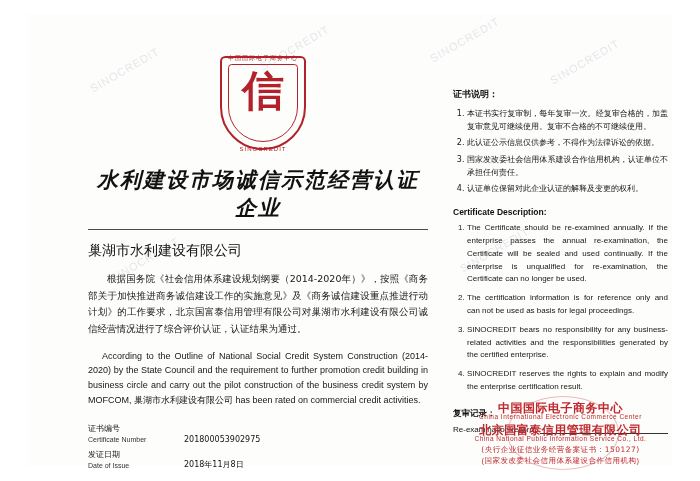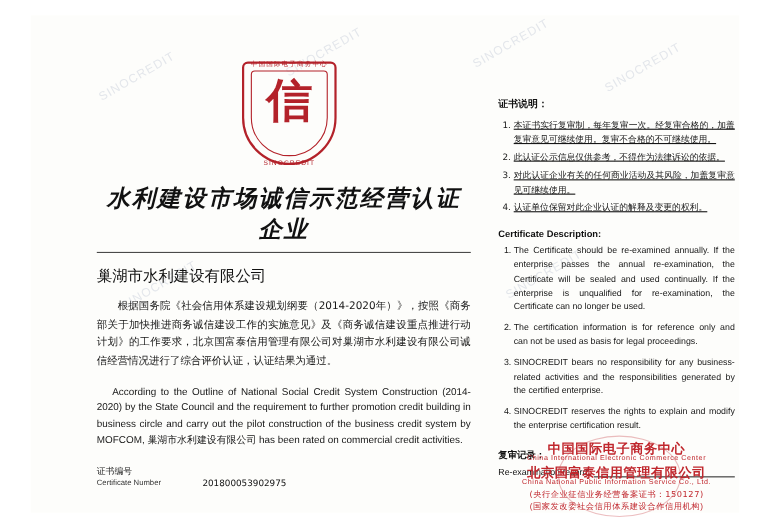--- a/index.html
+++ b/index.html
@@ -203,21 +203,20 @@
     padding-left: 14px;
     list-style: decimal;
   }
   ol.r-list-cn li {
     font-size: 8px;
     line-height: 1.65;
     margin-bottom: 3px;
     text-align: justify;
     color: #161616;
     font-family: "DejaVu Sans", sans-serif;
-    text-decoration: underline;
   }
   .r-head-en {
     margin-top: 12px;
     font-size: 8.5px;
     font-weight: bold;
     color: #111;
     margin-bottom: 5px;
   }
   ol.r-list-en {
     margin: 0;
@@ -323,30 +322,37 @@
       <div class="para-en">According to the Outline of National Social Credit System Construction (2014-2020) by the State Council and the requirement to further promotion credit building in business circle and carry out the pilot construction of the business credit system by MOFCOM, 巢湖市水利建设有限公司 has been rated on commercial credit activities.</div>
 
       <div class="meta">
         <div class="meta-row">
           <div class="meta-label">
             <span class="cn">证书编号</span>
             <span class="en">Certificate Number</span>
           </div>
           <div class="meta-value">201800053902975</div>
         </div>
+        <div class="meta-row">
+          <div class="meta-label">
+            <span class="cn">发证日期</span>
+            <span class="en">Date of Issue</span>
+          </div>
+          <div class="meta-value">2018年11月8日</div>
+        </div>
 
       </div>
     </div>
 
     <div class="right">
       <div class="r-head">证书说明：</div>
       <ol class="r-list-cn">
         <li>本证书实行复审制，每年复审一次。经复审合格的，加盖复审意见可继续使用。复审不合格的不可继续使用。</li>
         <li>此认证公示信息仅供参考，不得作为法律诉讼的依据。</li>
-        <li>对此认证企业有关的任何商业活动及其风险，加盖复审意见可继续使用。</li>
+        <li>国家发改委社会信用体系建设合作信用机构，认证单位不承担任何责任。</li>
         <li>认证单位保留对此企业认证的解释及变更的权利。</li>
       </ol>
 
       <div class="r-head-en">Certificate Description:</div>
       <ol class="r-list-en">
         <li>The Certificate should be re-examined annually. If the enterprise passes the annual re-examination, the Certificate will be sealed and used continually. If the enterprise is unqualified for re-examination, the Certificate can no longer be used.</li>
         <li>The certification information is for reference only and can not be used as basis for legal proceedings.</li>
         <li>SINOCREDIT bears no responsibility for any business-related activities and the responsibilities generated by the certified enterprise.</li>
         <li>SINOCREDIT reserves the rights to explain and modify the enterprise certification result.</li>
       </ol>

